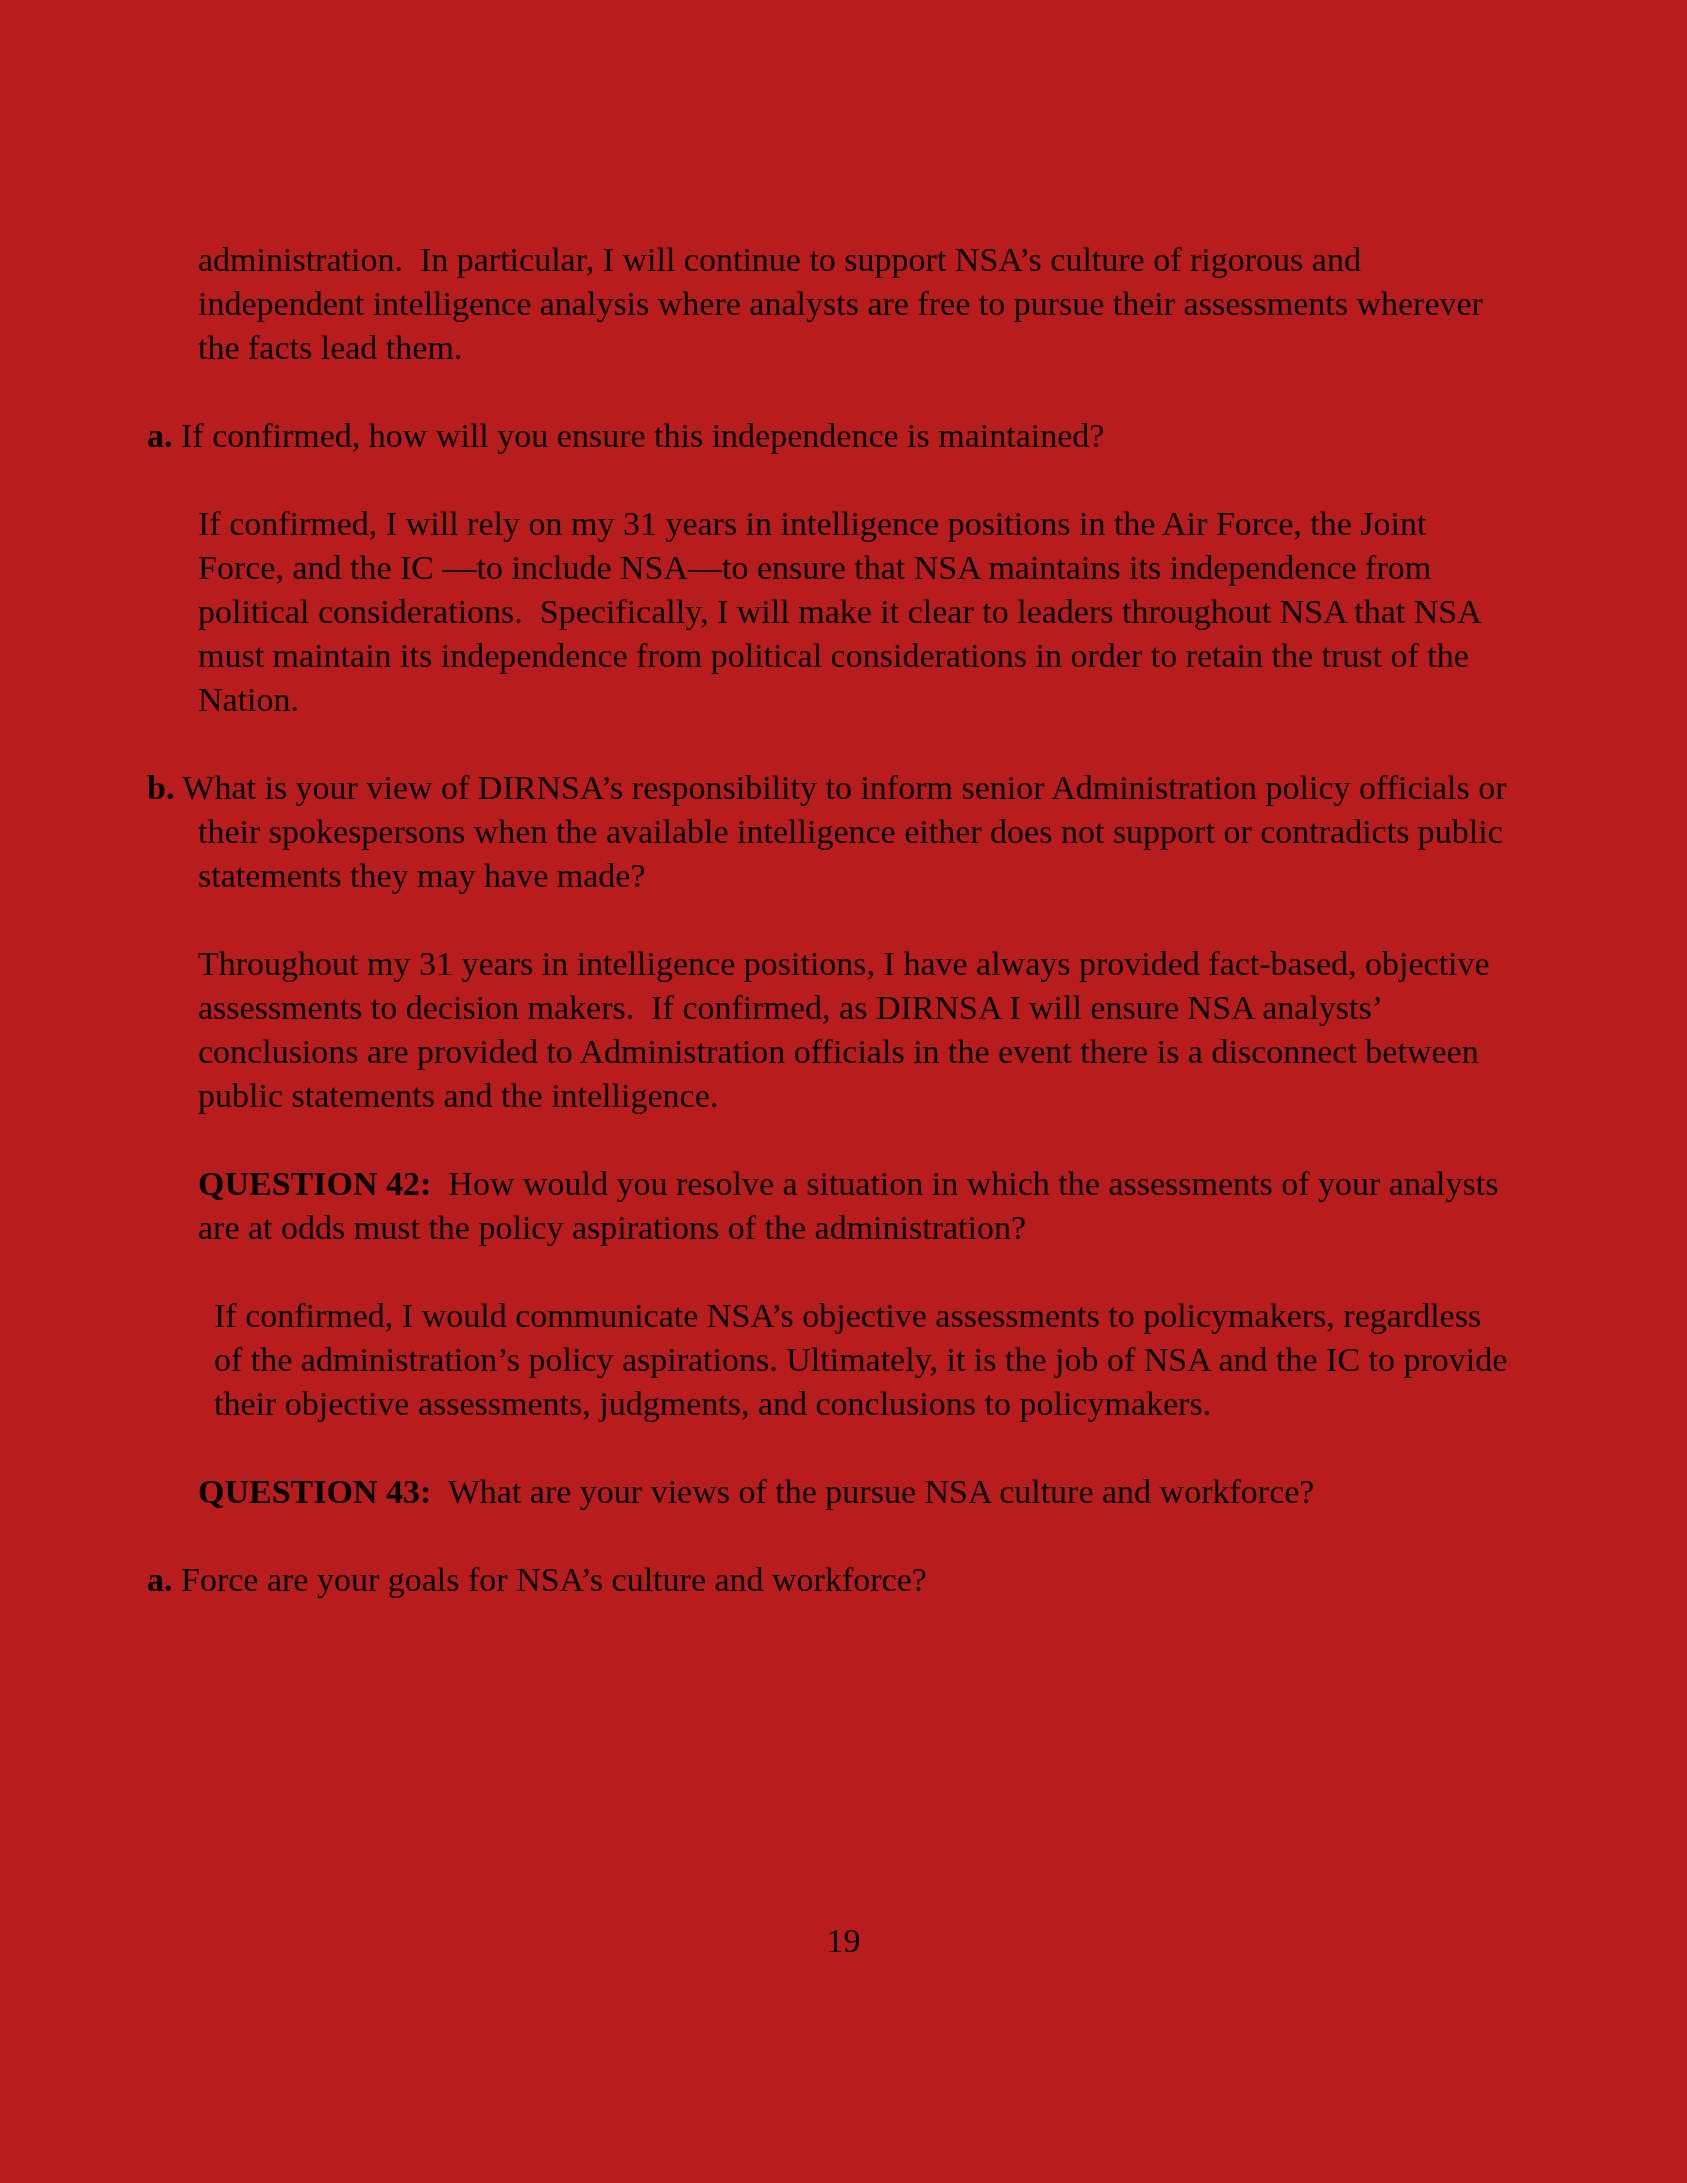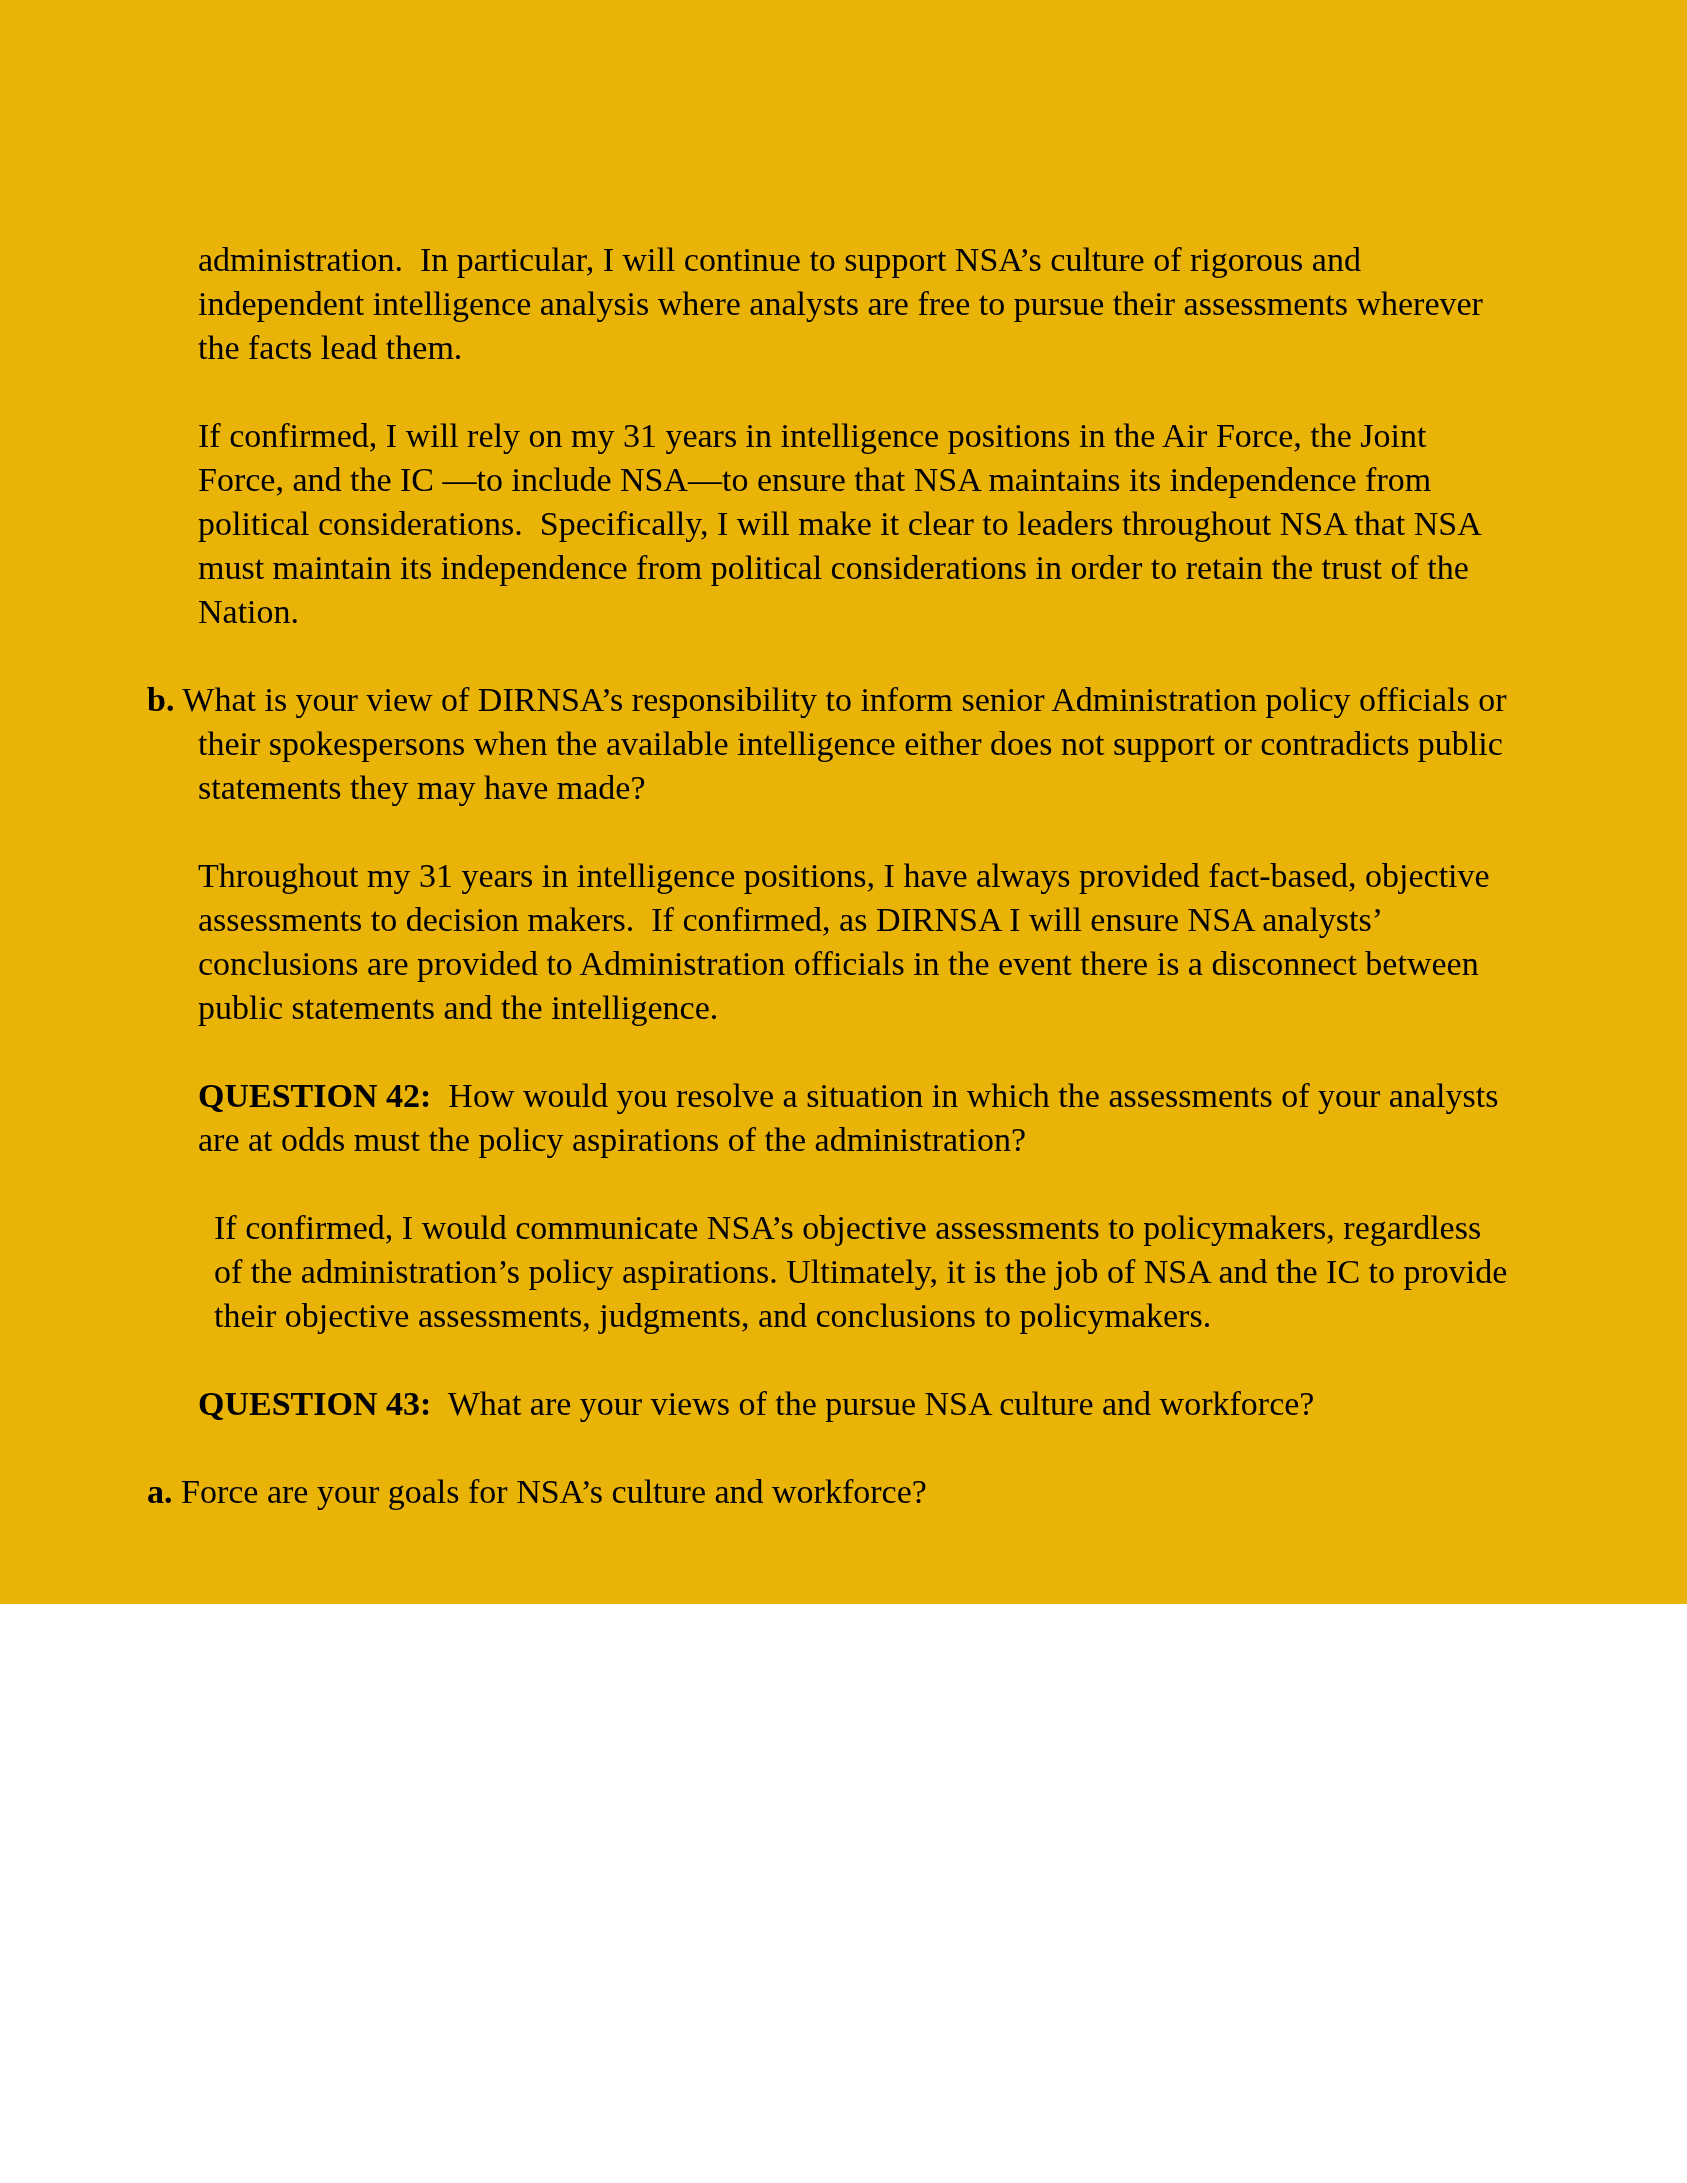--- a/index.html
+++ b/index.html
@@ -3,22 +3,22 @@
 <meta charset="utf-8">
 <style>
   html, body {
     margin: 0;
     padding: 0;
     background: #ffffff;
   }
   .page {
     position: relative;
     width: 1687px;
-    height: 1604px;
-    background: #eab308;
+    height: 2183px;
+    background: #b91c1c;
     font-family: "Liberation Serif", "DejaVu Serif", serif;
     font-size: 34px;
     line-height: 44px;
     color: #000000;
     overflow: hidden;
   }
   .content {
     position: absolute;
     left: 198px;
     top: 238px;
@@ -50,20 +50,21 @@
   }
 </style>
 </head>
 <body>
 
 <div class="page">
   <div class="content">
 
     <p><span>administration.  In particular, I will continue to support NSA’s culture of rigorous and independent intelligence analysis where analysts are free to pursue their assessments wherever the facts lead them.</span></p>
 
+    <p class="hang"><span class="label">a.</span><span> If confirmed, how will you ensure this independence is maintained?</span></p>
 
     <p class="ans"><span>If confirmed, I will rely on my 31 years in intelligence positions in the Air Force, the Joint Force, and the IC —to include NSA—to ensure that NSA maintains its independence from political considerations.  Specifically, I will make it clear to leaders throughout NSA that NSA must maintain its independence from political considerations in order to retain the trust of the Nation.</span></p>
 
     <p class="hang"><span class="label">b.</span><span> What is your view of DIRNSA’s responsibility to inform senior Administration policy officials or their spokespersons when the available intelligence either does not support or contradicts public statements they may have made?</span></p>
 
     <p class="ans"><span>Throughout my 31 years in intelligence positions, I have always provided fact-based, objective assessments to decision makers.  If confirmed, as DIRNSA I will ensure NSA analysts’ conclusions are provided to Administration officials in the event there is a disconnect between public statements and the intelligence.</span></p>
 
     <p><span class="label">QUESTION 42:</span><span>  How would you resolve a situation in which the assessments of your analysts are at odds must the policy aspirations of the administration?</span></p>
 
     <p class="ans" style="margin-left:16px"><span>If confirmed, I would communicate NSA’s objective assessments to policymakers, regardless of the administration’s policy aspirations. Ultimately, it is the job of NSA and the IC to provide their objective assessments, judgments, and conclusions to policymakers.</span></p>

